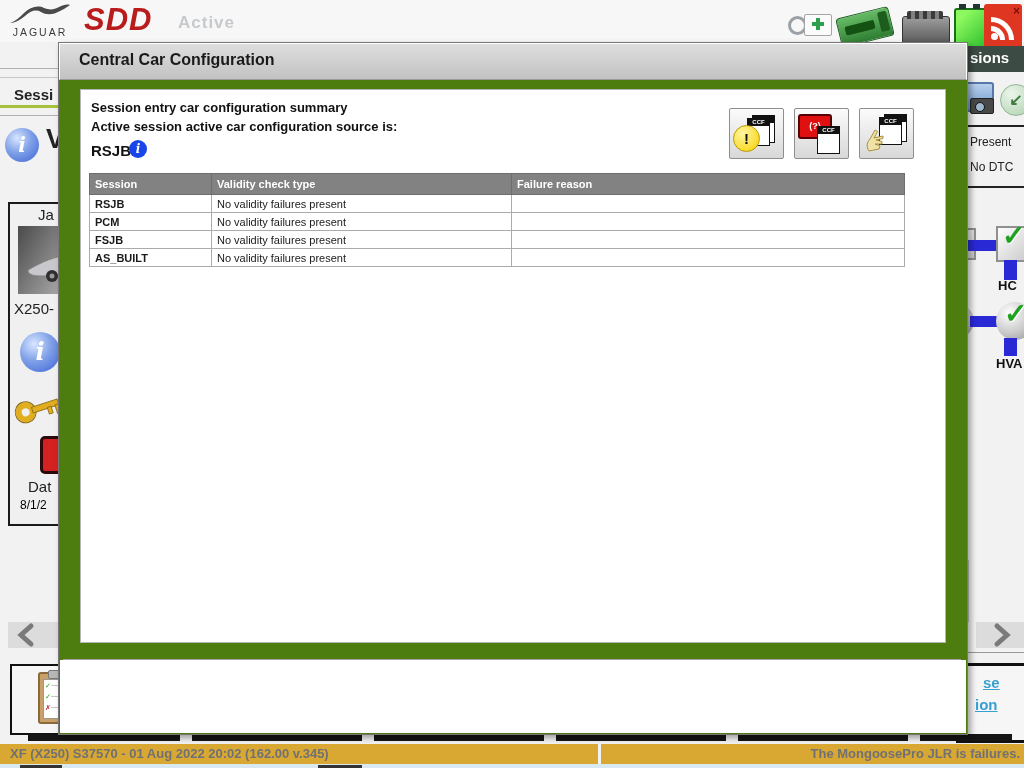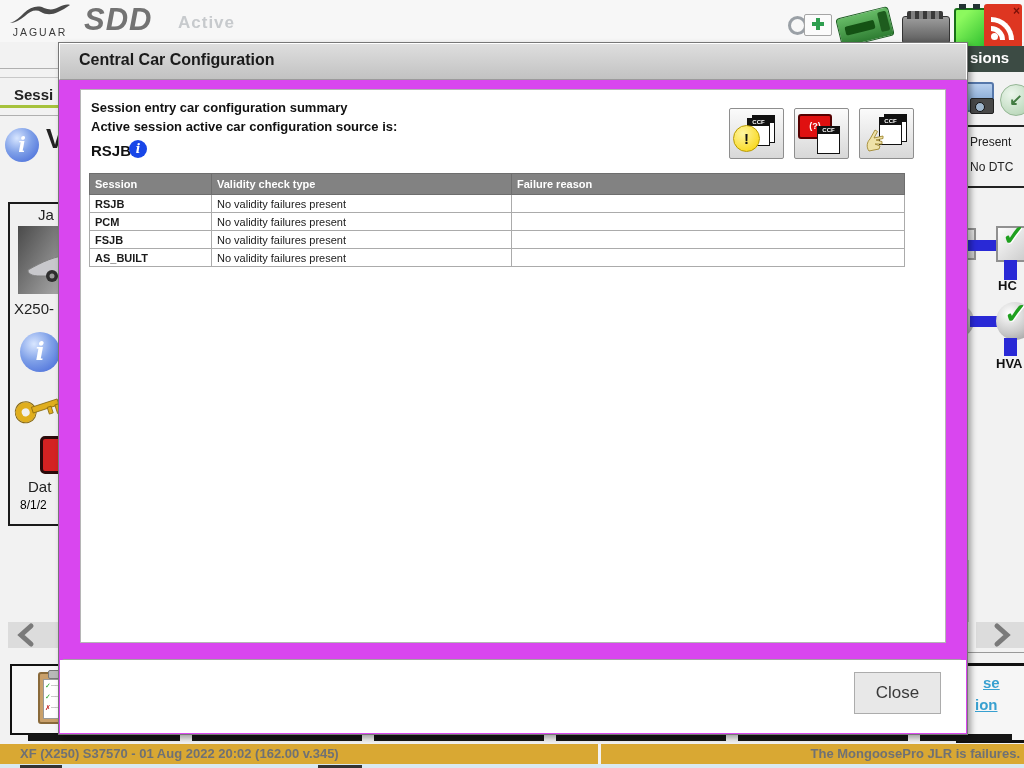--- a/index.html
+++ b/index.html
@@ -2,21 +2,21 @@
 <html><head>
 <meta charset="utf-8">
 <style>
   html,body{margin:0;padding:0;}
   body{width:1024px;height:768px;position:relative;overflow:hidden;
        background:#F2F2F2;font-family:"Liberation Sans",sans-serif;}
   .abs{position:absolute;}
   
   .header{left:0;top:0;width:1024px;height:42px;background:#F7F7F7;}
   .jag-label{left:6px;top:26px;width:68px;text-align:center;font-size:10.5px;letter-spacing:2px;color:#3A3A3A;}
-  .sdd{left:84px;top:2px;font-size:31px;font-style:italic;font-weight:900;color:#737373;letter-spacing:1px;text-align:right;}
+  .sdd{left:84px;top:2px;font-size:31px;font-style:italic;font-weight:900;color:#b91c1c;letter-spacing:1px;text-align:right;}
   .topix{left:178px;top:13px;font-size:17px;font-weight:bold;color:#C7CACD;letter-spacing:1px;}
   
   .aidbox{left:804px;top:14px;width:26px;height:20px;background:#FBFBFB;border:1.5px solid #A5A5A5;border-radius:2px;}
   .aidcross-v{left:11px;top:3px;width:4px;height:12px;background:#2E9E4F;position:absolute;}
   .aidcross-h{left:7px;top:7px;width:12px;height:4px;background:#2E9E4F;position:absolute;}
   .steth{left:788px;top:16px;width:13px;height:13px;border:3px solid #9AA0A6;border-radius:50%;}
   .vci{left:838px;top:12px;width:52px;height:28px;background:linear-gradient(#66BB66,#2E7D32);
        border:1px solid #1B5E20;border-radius:4px;transform:rotate(-14deg);}
   .vci .stripe{position:absolute;left:6px;top:9px;width:30px;height:9px;background:#145214;border-radius:2px;}
   .vci .cap{position:absolute;right:2px;top:3px;width:9px;height:20px;background:#1E5C1E;border-radius:2px;}
@@ -68,21 +68,21 @@
   .check{color:#1FA01F;font-weight:900;font-size:28px;line-height:1;text-shadow:1px 1px 0 #fff;}
   .topo-label{font-size:13px;font-weight:600;color:#111;}
   .cs-box{left:956px;top:663px;width:68px;height:74px;border:3px solid #111;background:#F6F6F6;}
   .cs-link{color:#38A0D0;font-size:15px;font-weight:bold;text-decoration:underline;}
   
   .tabbar{top:734px;height:7px;background:#151515;}
   .statusbar{top:744px;height:20px;background:#D9A833;color:#6F7174;font-size:13px;font-weight:bold;line-height:20px;}
   .bstrip{left:0;top:764px;width:1024px;height:4px;background:#D9E9F2;}
   .bdark{top:765px;height:3px;background:#333;}
   
-  .modal{left:58px;top:42px;width:908px;height:691px;background:#d946ef;border:1px solid #777;
+  .modal{left:58px;top:42px;width:908px;height:691px;background:#4d7c0f;border:1px solid #777;
          box-shadow:3px 3px 6px rgba(0,0,0,.35);z-index:10;}
   .titlebar{left:0;top:0;width:906px;height:35px;background:linear-gradient(#DEDEDE,#C2C2C2);
          border:1px solid #FFF;border-bottom:1px solid #9B9B9B;}
   .title{left:19px;top:7px;font-size:16px;font-weight:bold;color:#1A1A1A;}
   .panel{left:21px;top:46px;width:864px;height:552px;background:#FFF;border:1px solid #B5B5B5;}
   .h13{font-size:13px;font-weight:bold;color:#111;}
   .rsjb{font-size:15px;font-weight:bold;color:#111;}
   .ccf-btn{width:53px;height:49px;background:linear-gradient(#FBFBFB,#D8D8D8);border:1px solid #8E8E8E;border-radius:2px;cursor:pointer;}
   .doc{position:absolute;width:21px;height:26px;background:#fff;border:1px solid #111;}
   .doc .band{height:7px;background:#111;color:#fff;font-size:6px;font-weight:bold;text-align:center;line-height:7px;
@@ -233,21 +233,21 @@
   <div class="abs cs-link" style="left:16px;top:30px">ion</div>
 </div>
 
 <div class="abs tabbar" style="left:28px;width:152px"></div>
 <div class="abs tabbar" style="left:192px;width:170px"></div>
 <div class="abs tabbar" style="left:374px;width:170px"></div>
 <div class="abs tabbar" style="left:556px;width:170px"></div>
 <div class="abs tabbar" style="left:738px;width:170px"></div>
 <div class="abs tabbar" style="left:920px;width:92px"></div>
 
-<div class="abs statusbar" style="left:0;width:598px;padding-left:20px;box-sizing:border-box">XF (X250) S37570 - 01 Aug 2022 20:02 (162.00 v.345)</div>
+<div class="abs statusbar" style="left:0;width:598px;padding-left:10px;box-sizing:border-box">XF (X250) S37570 - 01 Aug 2022 20:02 (162.00 v.345)</div>
 <div class="abs statusbar" style="left:601px;width:423px;text-align:right;padding-right:4px;box-sizing:border-box">The MongoosePro JLR is failures.</div>
 <div class="abs bstrip"></div>
 <div class="abs bdark" style="left:20px;width:42px"></div>
 <div class="abs bdark" style="left:318px;width:44px"></div>
 
 <div class="abs modal">
   <div class="abs titlebar">
     <div class="abs title">Central Car Configuration</div>
   </div>
 
@@ -315,14 +315,13 @@
     <tr>
       <td class="mod">AS_BUILT</td>
       <td>No validity failures present</td>
       <td></td>
     </tr>
   </tbody>
     </table>
 
   <div class="abs footer"></div>
   <div class="abs sep"></div>
-  <div class="abs close-btn">Close</div>
 </div>
 
 </body></html>

